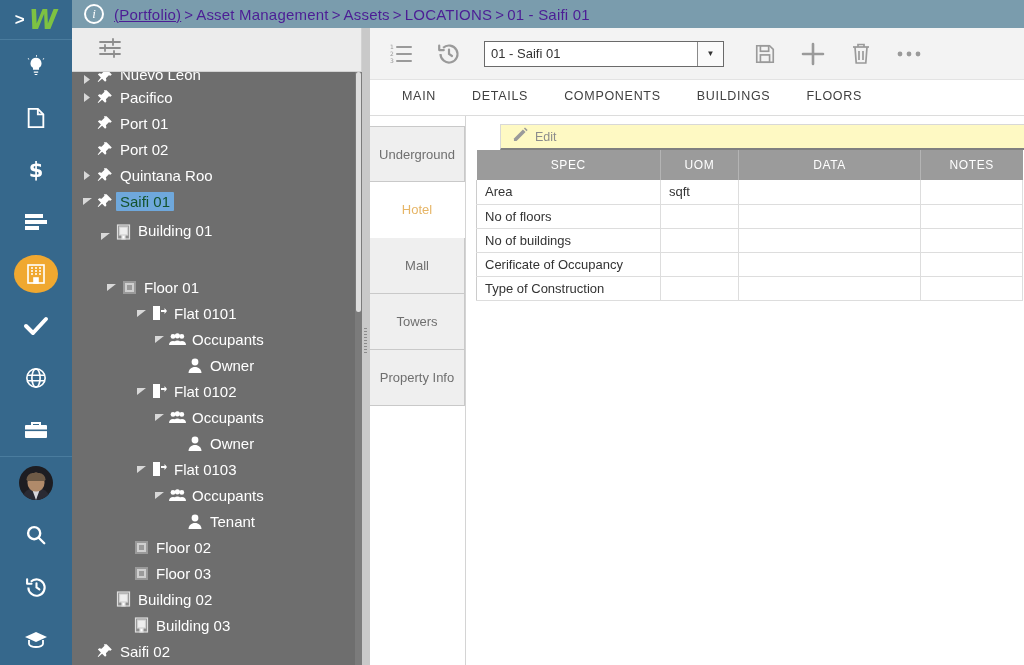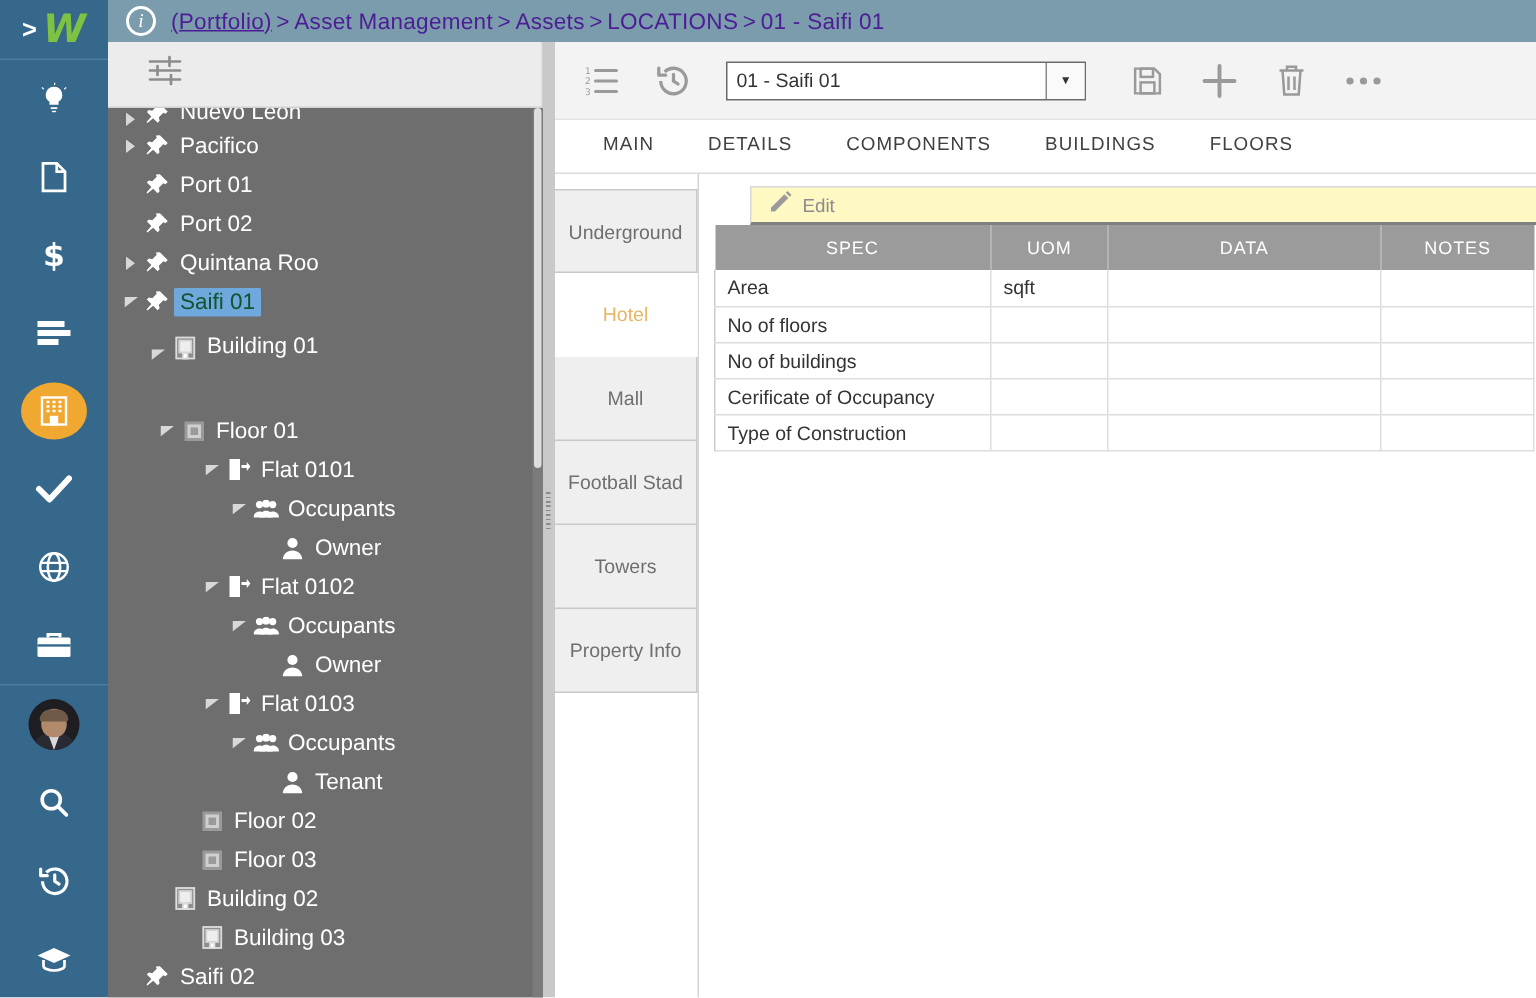--- a/index.html
+++ b/index.html
@@ -763,21 +763,20 @@
           <div class="htab">COMPONENTS</div>
           <div class="htab">BUILDINGS</div>
           <div class="htab">FLOORS</div>
         </div>
 
       <div class="cbody">
         <div class="vtabs" id="vtabs">
             <div class="vtab">Underground</div>
             <div class="vtab active">Hotel</div>
             <div class="vtab">Mall</div>
-            <div class="vtab">Football Stad</div>
             <div class="vtab">Towers</div>
             <div class="vtab">Property Info</div>
           </div>
         <div class="tablewrap">
           <div class="editbar">
             <span>
               <svg width="15" height="15" viewBox="0 0 16 16" fill="#9a9a9a">
                   <path d="M1 12.2L10.6 2.6l2.8 2.8L3.8 15H1v-2.8z"></path>
                   <path d="M11.6 1.6l1.2-1.2 2.8 2.8-1.2 1.2z"></path>
                 </svg>

